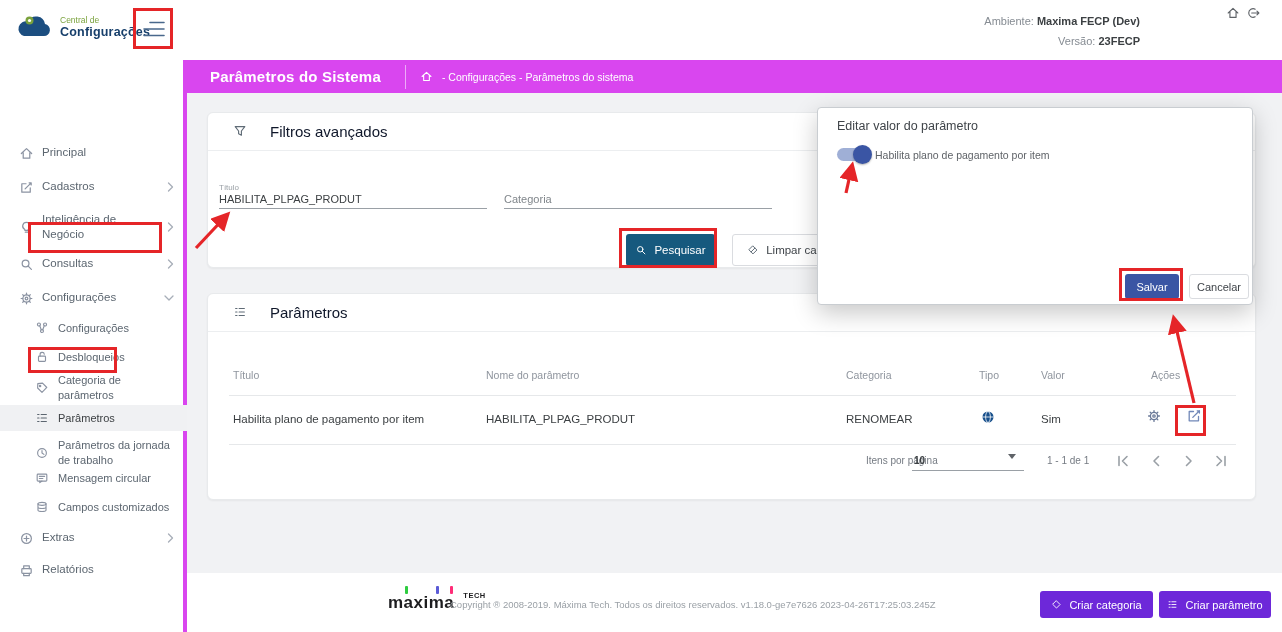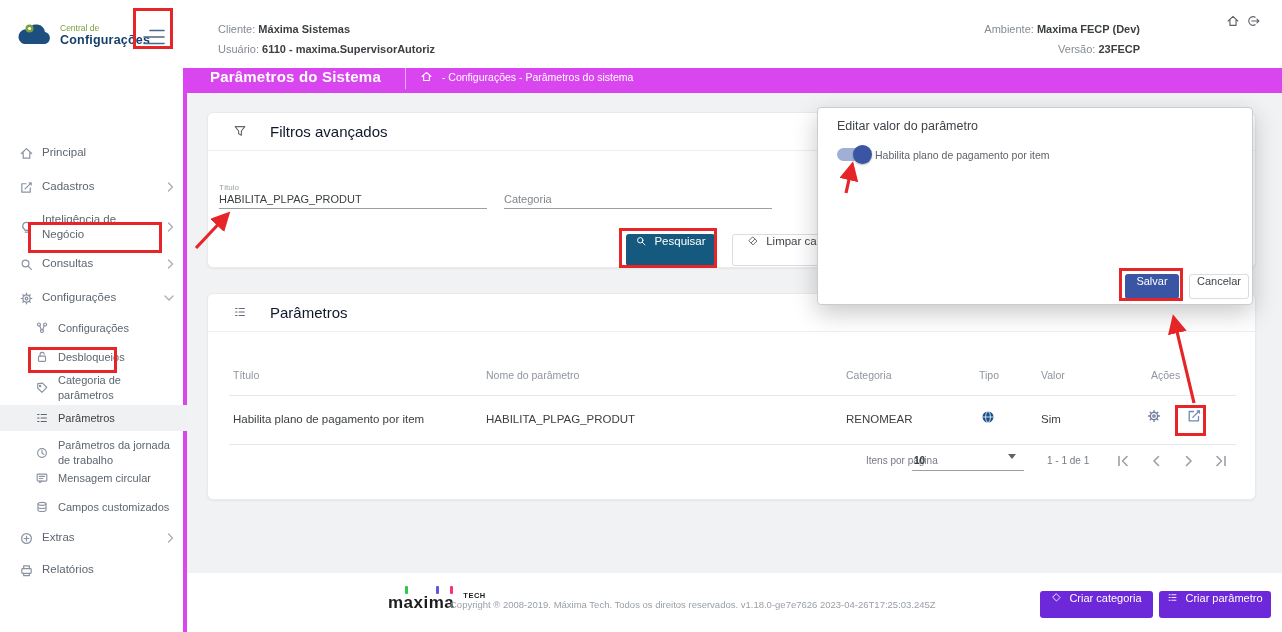--- a/index.html
+++ b/index.html
@@ -2,21 +2,21 @@
 <html><head>
 <meta charset="utf-8">
 <style>
   * { box-sizing: border-box; margin: 0; padding: 0; }
   html,body { width:1282px; height:632px; }
   body { font-family:"Liberation Sans", sans-serif; background:#fff; }
   #app { position:relative; width:1282px; height:632px; overflow:hidden; background:#fff; }
   .abs { position:absolute; }
 
   
-  .topbar { position:absolute; left:0; top:0; width:1282px; height:60px; background:#fff; z-index:3;margin-top:8px; }
+  .topbar { position:absolute; left:0; top:0; width:1282px; height:60px; background:#fff; z-index:3; }
   .brand { position:absolute; left:14px; top:12px; display:flex; align-items:center; gap:6px; }
   .brand-text .l1 { font-size:8.5px; color:#7aa23c; line-height:1.2; }
   .brand-text .l2 { font-size:12.5px; font-weight:bold; color:#173f6b; letter-spacing:.2px; }
   .hamburger { position:absolute; left:137px; top:12px; width:34px; height:34px; display:flex; align-items:center; justify-content:center; cursor:pointer; }
   .kv-block { position:absolute; top:11px; font-size:11px; color:#858b92; line-height:20px; }
   .kv-block b { color:#3c4043; font-weight:bold; }
   .who { left:218px; }
   .env { left:860px; width:280px; text-align:right; }
   .corner-icons { position:absolute; right:22px; top:6px; display:flex; gap:6px; }
 
@@ -42,21 +42,21 @@
 
   .card { position:absolute; background:#fff; border:1px solid #e8eaec; border-radius:6px; box-shadow:0 1px 2px rgba(0,0,0,.05); }
   .card-head { position:absolute; left:0; top:0; right:0; height:38px; border-bottom:1px solid #eceef0; display:flex; align-items:center; }
   .card-head .icn-box { margin-left:25px; width:15px; height:15px; }
   .card-head .ctitle { margin-left:22px; font-size:15px; color:#0f172a; }
 
   .fld-label { position:absolute; font-size:8px; color:#9aa0a6; }
   .fld-input { position:absolute; border:none; border-bottom:1px solid #9aa0a6; background:transparent; font-family:"Liberation Sans",sans-serif; font-size:11px; color:#3c4043; padding:0 0 3px 0; outline:none; }
   .fld-input::placeholder { color:#80868b; }
 
-  .btn { display:flex; align-items:flex-start; justify-content:center; gap:7px; border-radius:3px; font-size:11.5px; cursor:pointer; border:1px solid transparent; }
+  .btn { display:flex; align-items:center; justify-content:center; gap:7px; border-radius:3px; font-size:11.5px; cursor:pointer; border:1px solid transparent; }
   .btn-primary { background:#16597e; color:#fff; }
   .btn-outline { background:#fff; color:#3f4449; border-color:#dadce0; }
   .btn-indigo { background:#3a55a4; color:#fff; }
   .btn-green { background:#6d28d9; color:#fff; }
 
   .th { position:absolute; font-size:10.5px; color:#8f959e; }
   .td { position:absolute; font-size:11.5px; color:#3c4043; }
   .hline { position:absolute; height:1px; background:#e6e8ea; }
 
   .pgn { position:absolute; font-size:10px; color:#757b83; }
@@ -106,26 +106,20 @@
     </div>
 
     <div class="hamburger">
       <span>
         <svg width="26" height="20" viewBox="0 0 26 20">
           <path d="M9 3.5 H23 M3 10 H23 M3 16.5 H23" stroke="#49688c" stroke-width="1.6" stroke-linecap="round" fill="none"></path>
         </svg>
       </span>
     </div>
 
-    <div class="kv-block who">
-      <div><span>Cliente:</span>
-        <b>Máxima Sistemas</b></div>
-      <div><span>Usuário:</span>
-        <b>6110 - maxima.SupervisorAutoriz</b></div>
-    </div>
 
     <div class="kv-block env">
       <div><span>Ambiente:</span>
         <b>Maxima FECP (Dev)</b></div>
       <div><span>Versão:</span>
         <b>23FECP</b></div>
     </div>
 
     <div class="corner-icons">
       <span style="cursor:pointer">

